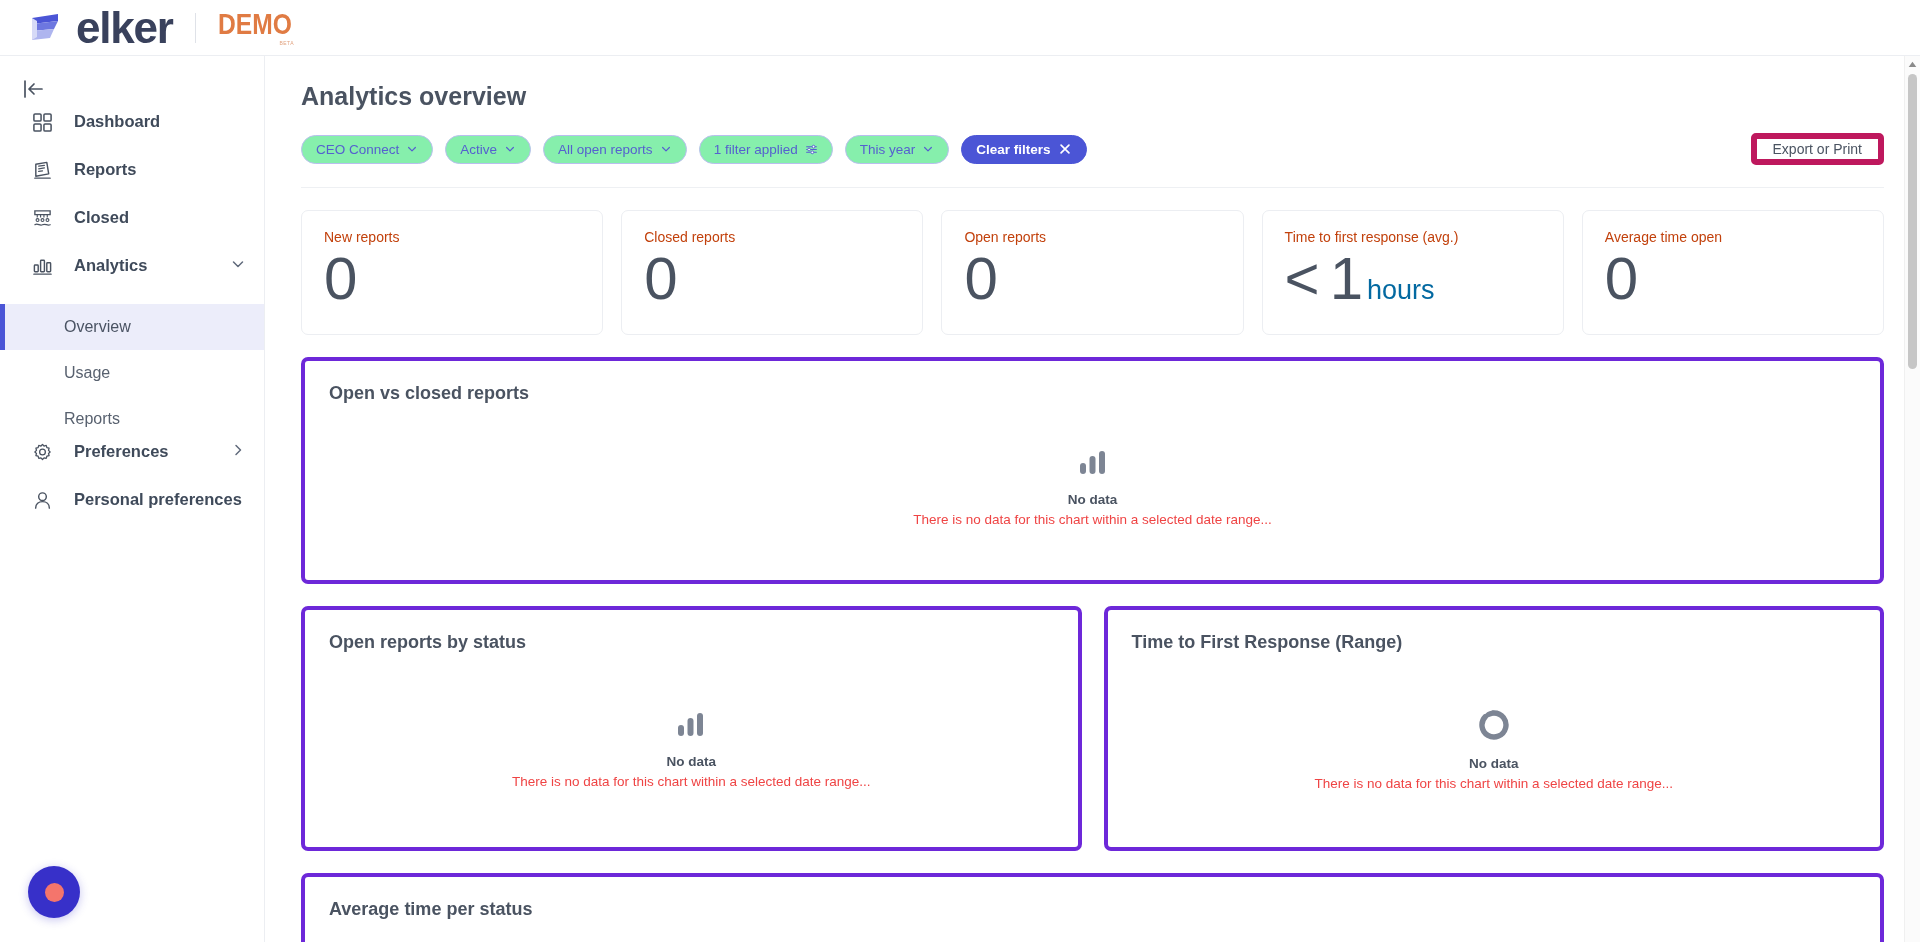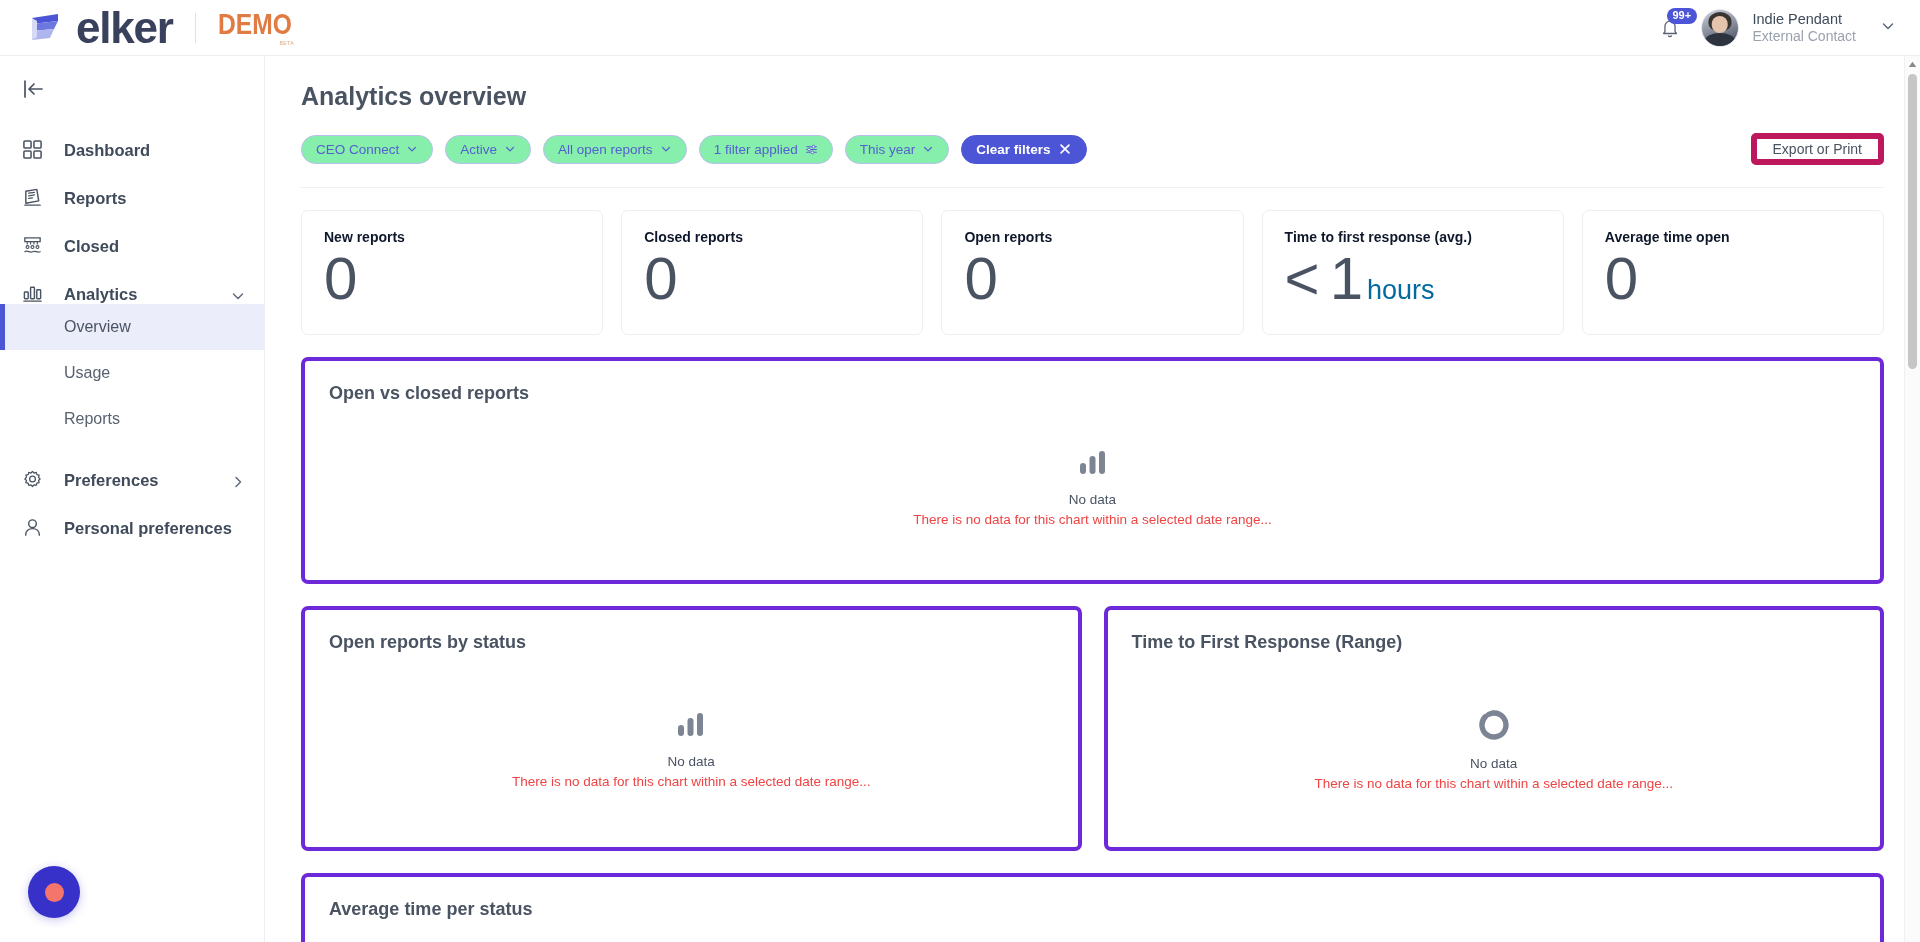--- a/index.html
+++ b/index.html
@@ -64,22 +64,22 @@
   
   .sidebar {
     width: 265px; min-width: 265px;
     background: #fff;
     border-right: 1px solid #eceef2;
     padding-top: 10px;
     position: relative;
   }
   .collapse-row { height: 46px; display: flex; align-items: center; padding-left: 22px; cursor: pointer; }
   .nav-item {
-    height: 48px; display: flex; align-items: flex-end;
-    padding-left: 22px; padding-right: 18px;
+    height: 48px; display: flex; align-items: flex-start;
+    padding-left: 32px; padding-right: 18px;
     cursor: pointer; position: relative;
     color: #3f4a5a;
   }
   .nav-item .ico { width: 30px; display: flex; align-items: center; flex: none; }
   .nav-item .lbl { font-size: 16.5px; font-weight: bold; margin-left: 12px; color: #3f4a5a; }
   .nav-item .chev { margin-left: auto; display: flex; align-items: center; }
   .sub-item {
     height: 46px; display: flex; align-items: center;
     padding-left: 64px; cursor: pointer; position: relative;
     font-size: 16px; color: #58616f;
@@ -132,42 +132,42 @@
 
   
   .stats { display: flex; gap: 18px; margin-bottom: 22px; }
   .stat-card {
     flex: 1; height: 125px;
     border: 1px solid #eceef2; border-radius: 7px;
     padding: 18px 22px; background: #fff;
     display: flex; flex-direction: column;
   }
   .stat-label { font-size: 14px; color: #5b6personally; }
-  .stat-label { font-size: 14px; color: #0f172a; font-weight: bold; }
+  .stat-label { font-size: 14px; color: #c2410c; }
   .stat-value {
     margin-top: 2px; font-size: 60px; line-height: 1.05;
     color: #4a5361; font-weight: normal;
     display: flex; align-items: baseline;
   }
   .stat-unit { font-size: 27px; color: #7b8characters; }
   .stat-unit { font-size: 27px; color: #0369a1; margin-left: 4px; font-weight: normal; }
   .stat-prefix { margin-right: 10px; }
 
   
   .panel {
     border: 4px solid #6d28d9; border-radius: 7px;
     background: #fff; padding: 22px 24px;
     margin-bottom: 22px;
   }
   .panel-title { font-size: 18px; font-weight: bold; color: #4a5361; }
   .nodata {
     display: flex; flex-direction: column; align-items: center; justify-content: center;
   }
   .nodata .ic { margin-bottom: 12px; }
-  .nodata .t1 { font-size: 13.5px; font-weight: normal; color: #4a5361; }
+  .nodata .t1 { font-size: 13.5px; font-weight: bold; color: #4a5361; }
   .nodata .t2 { font-size: 13.5px; color: #ef4444; margin-top: 5px; }
 
   .panel-wide .nodata { height: 140px; margin-top: 14px; }
   .panels-row { display: flex; gap: 22px; }
   .panels-row .panel { flex: 1; margin-bottom: 22px; }
   .panels-row .nodata { height: 150px; margin-top: 22px; }
 
   
   .scrollbar {
     position: absolute; right: 0; top: 0; bottom: 0; width: 16px;
@@ -195,43 +195,20 @@
         </svg>
       </span>
       <span class="logo-word">elker</span>
       <span class="brand-div"></span>
       <span class="demo-wrap">
         <span class="demo-word">DEMO</span>
         <span class="demo-sub">BETA</span>
       </span>
     </div>
 
-    <div class="topright">
-      <div class="bell-wrap">
-        <svg width="22" height="22" viewBox="0 0 24 24" fill="none" stroke="#5a6playerscience">
-          <path d="M5 18 L19 18 L17.5 16 L17.5 10 A5.5 5.5 0 0 0 6.5 10 L6.5 16 Z" stroke="#596273" stroke-width="1.4" fill="none" stroke-linejoin="round"></path>
-          <path d="M10.2 20.2 a1.9 1.9 0 0 0 3.6 0" stroke="#596273" stroke-width="1.4" fill="none"></path>
-        </svg>
-        <span class="bell-badge">99+</span>
-      </div>
-      <div class="avatar">
-        <span class="hair"></span>
-        <span class="face"></span>
-        <span class="body"></span>
-      </div>
-      <div class="user-text">
-        <span class="user-name">Indie Pendant</span>
-        <span class="user-role">External Contact</span>
-      </div>
-      <span class="caret-down">
-        <svg width="16" height="16" viewBox="0 0 16 16">
-            <path d="M3.5 6 L8 10.5 L12.5 6" stroke="#606a7b" stroke-width="1.5" fill="none" stroke-linecap="round" stroke-linejoin="round"></path>
-          </svg>
-      </span>
-    </div>
   </div>
 
   <div class="body-row">
 
     <div class="sidebar">
 
       <div class="collapse-row">
         <svg width="24" height="22" viewBox="0 0 24 22">
           <path d="M3 3 L3 19" stroke="#4a5361" stroke-width="1.7" stroke-linecap="round"></path>
           <path d="M20 11 L7 11 M12 6 L7 11 L12 16" stroke="#4a5361" stroke-width="1.7" fill="none" stroke-linecap="round" stroke-linejoin="round"></path>

